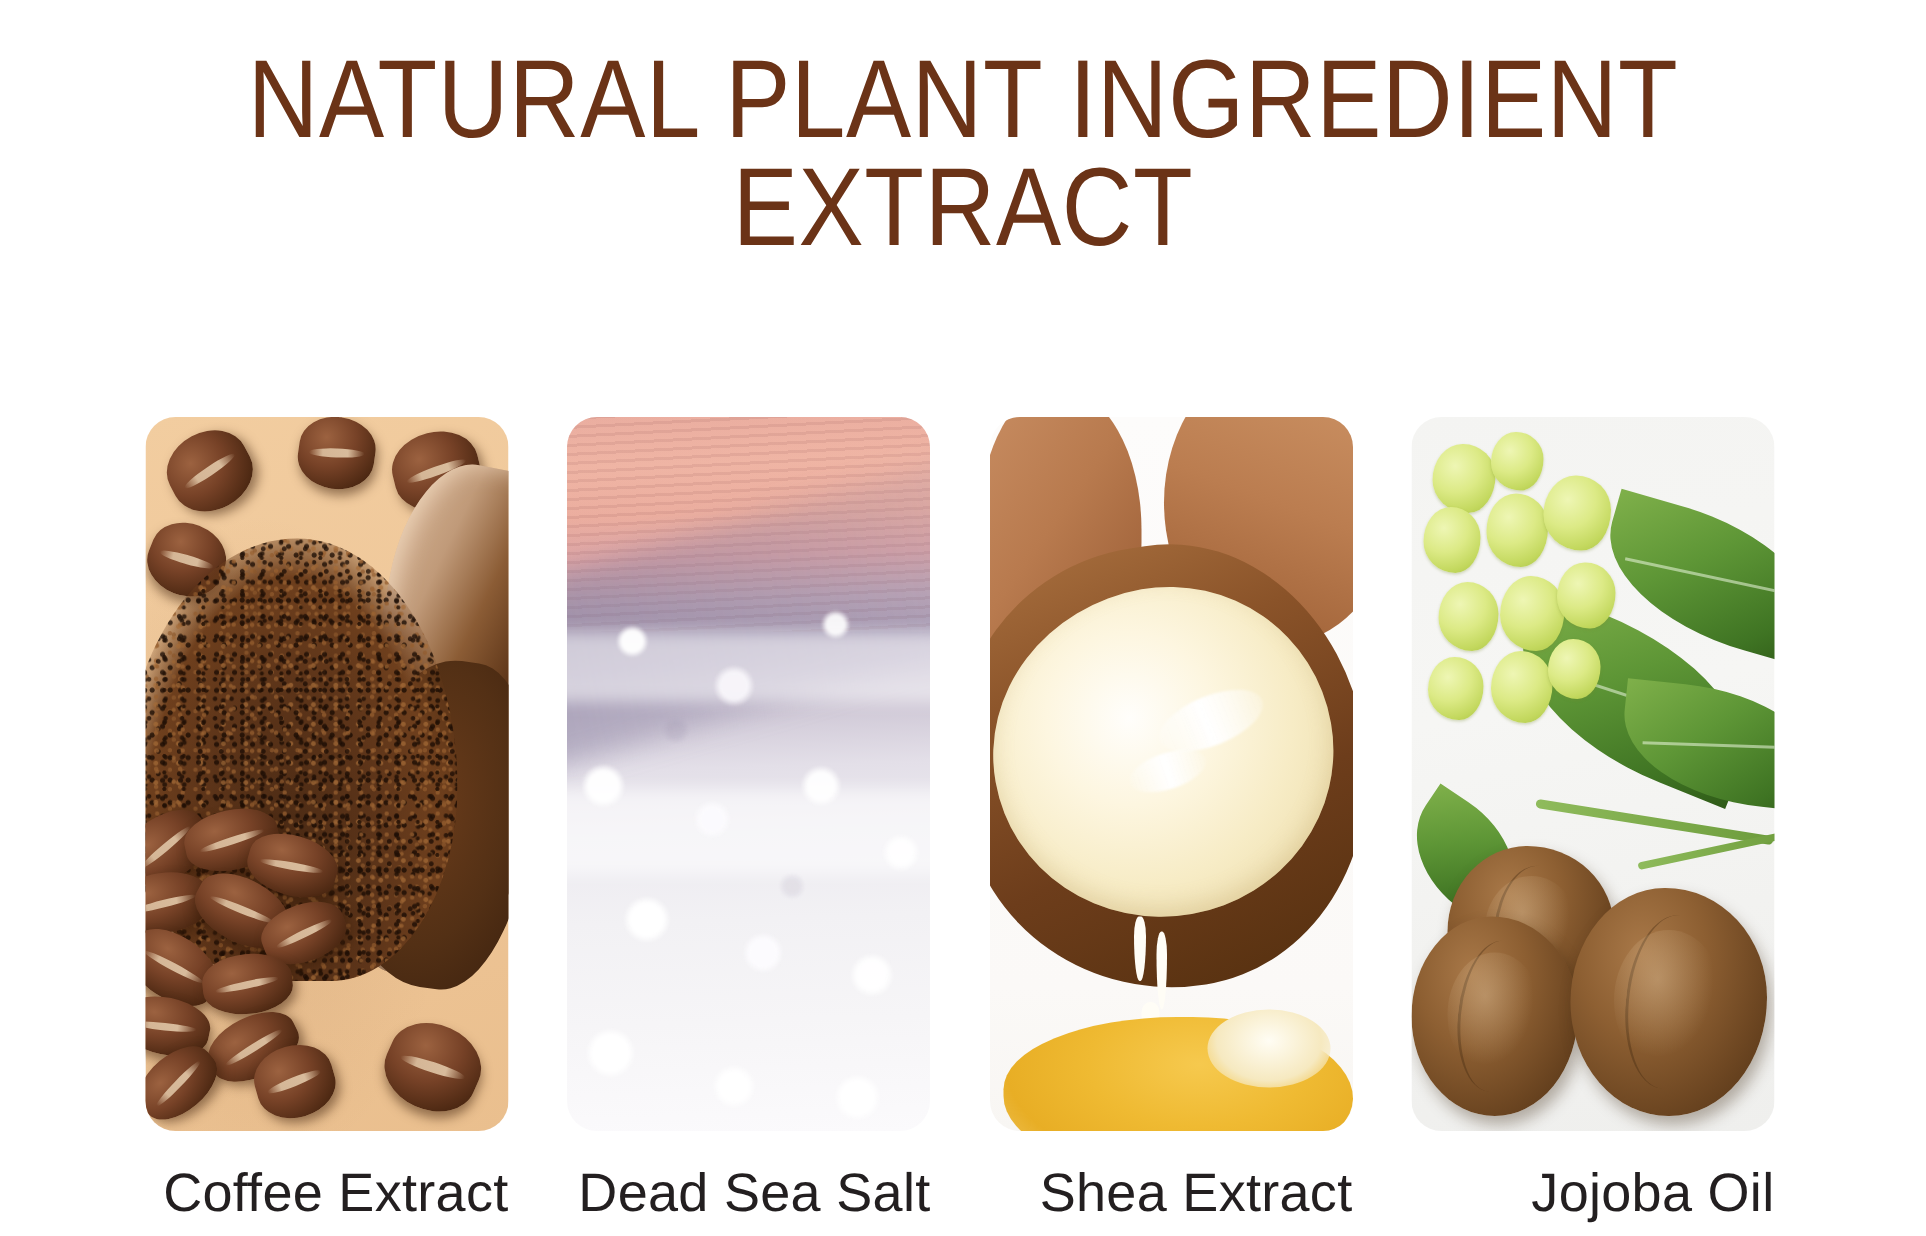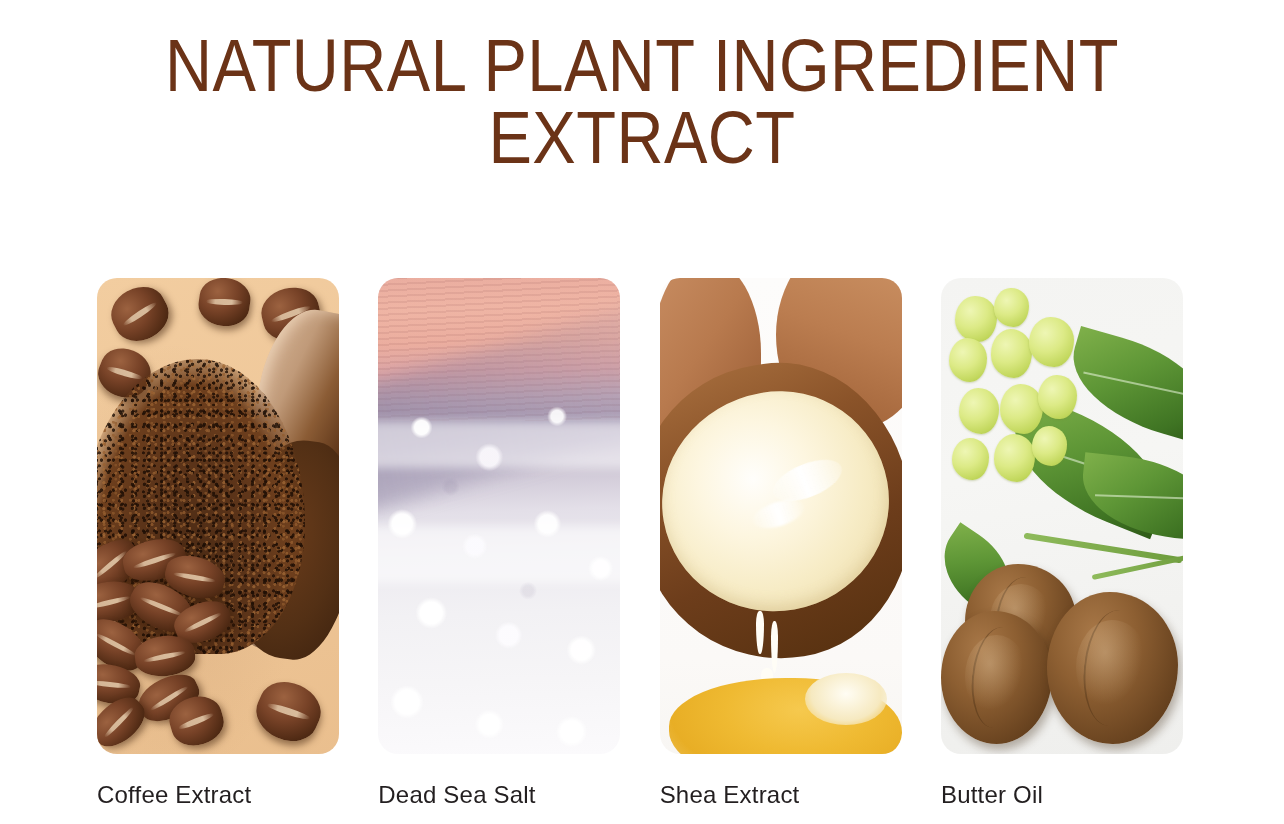--- a/index.html
+++ b/index.html
@@ -337,24 +337,24 @@
   .labels-row {
     position: absolute;
     left: 97px;
     top: 778px;
     width: 1086px;
     display: flex;
     justify-content: space-between;
   }
   .label {
     width: 242px;
-    text-align: left;
+    text-align: right;
     color: #231f20;
     font-family: "Liberation Sans", sans-serif;
-    font-size: 24px;
+    font-size: 36px;
     font-weight: 400;
     letter-spacing: .2px;
     line-height: 34px;
     white-space: nowrap;
   }
 </style>
 </head>
 <body>
 
 <div class="title-block">
@@ -462,14 +462,14 @@
       </div>
     </div>
   </div>
 
 </div>
 
 <div class="labels-row">
   <div class="label">Coffee Extract</div>
   <div class="label">Dead Sea Salt</div>
   <div class="label">Shea Extract</div>
-  <div class="label">Butter Oil</div>
+  <div class="label">Jojoba Oil</div>
 </div>
 
 </body></html>

